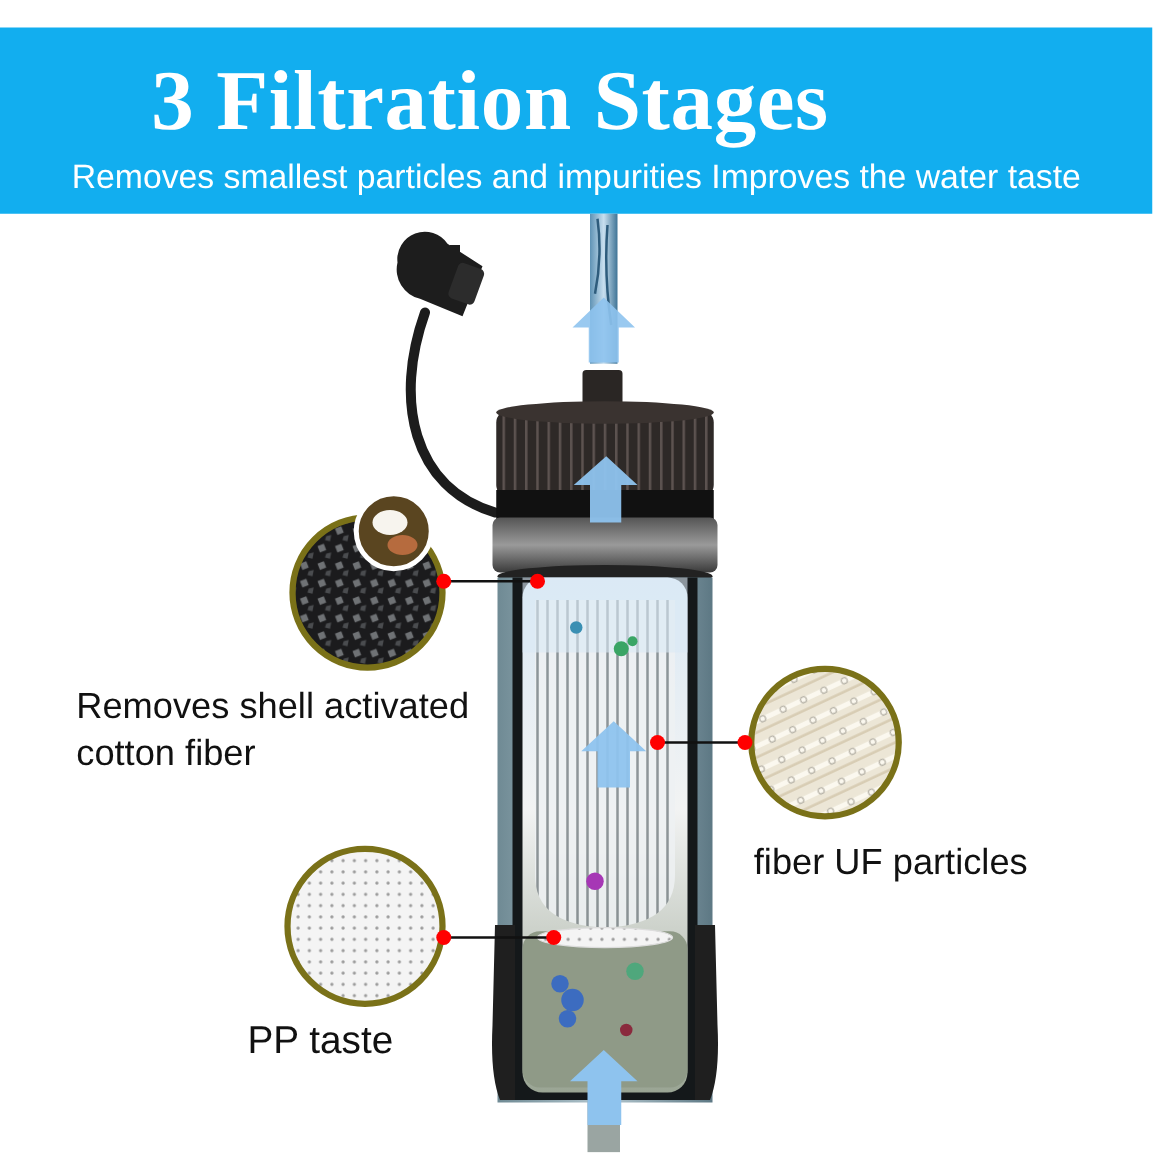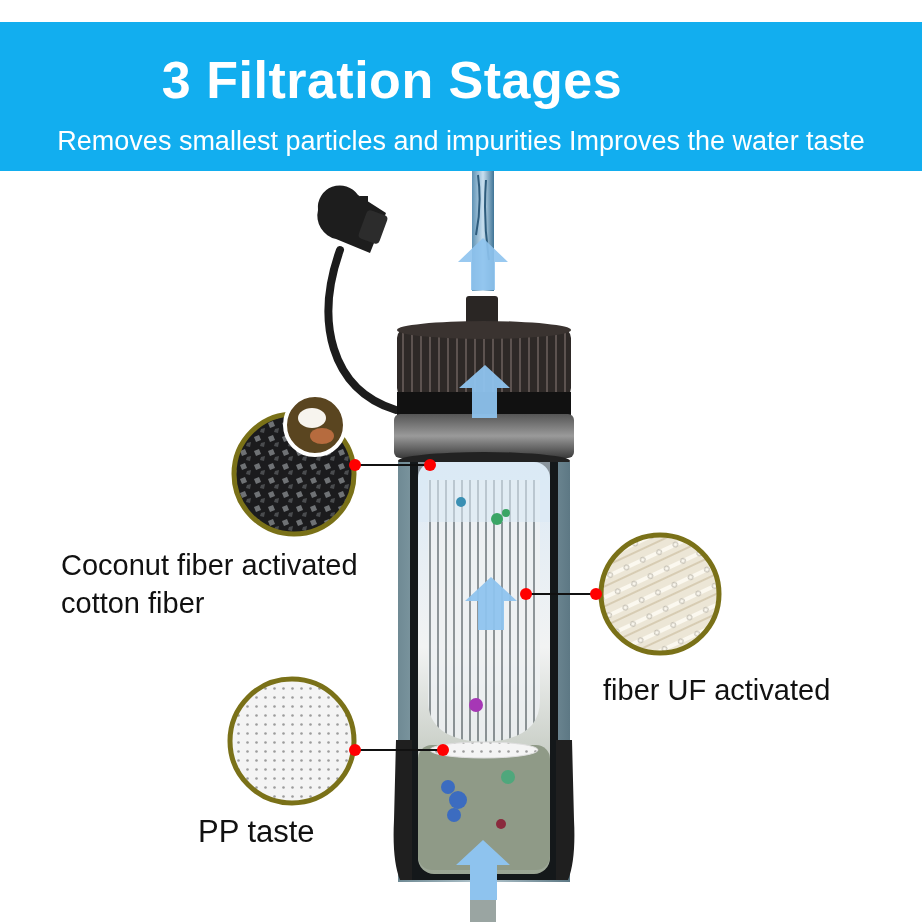--- a/index.html
+++ b/index.html
@@ -1,18 +1,18 @@
 <!DOCTYPE html>
 <html><head>
 <meta charset="utf-8">
 <style>
   html, body { margin:0; padding:0; }
   body { width:922px; height:922px; background:#ffffff; position:relative; overflow:hidden; font-family:"Liberation Sans", sans-serif; }
   .banner { position:absolute; left:0; top:22px; width:922px; height:149px; background:#12aeef; }
-  .banner-title { position:absolute; left:0; width:784px; top:20px; text-align:center; color:#fff; font-weight:bold; font-size:52px; line-height:76px; letter-spacing:0.5px; }
+  .banner-title { position:absolute; left:0; width:784px; top:20px; text-align:center; color:#fff; font-weight:bold; font-size:68px; line-height:76px; letter-spacing:0.5px;font-family:Liberation Serif, serif; }
   .banner-sub { position:absolute; left:0; width:922px; top:102px; text-align:center; color:#fff; font-size:27px; line-height:34px; white-space:nowrap; }
   .abs { position:absolute; }
   .label { position:absolute; color:#111; font-size:29px; line-height:38px; }
 </style>
 </head>
 <body>
 
 <div class="banner">
   <div class="banner-title">3 Filtration Stages</div>
   <div class="banner-sub">Removes smallest particles and impurities Improves the water taste</div>
@@ -147,21 +147,21 @@
   <line x1="526" y1="594" x2="596" y2="594" stroke="#111" stroke-width="2"></line>
   <circle cx="526" cy="594" r="6" fill="#ff0000"></circle>
   <circle cx="596" cy="594" r="6" fill="#ff0000"></circle>
 
   <line x1="355" y1="750" x2="443" y2="750" stroke="#111" stroke-width="2"></line>
   <circle cx="355" cy="750" r="6" fill="#ff0000"></circle>
   <circle cx="443" cy="750" r="6" fill="#ff0000"></circle>
 </svg>
 
 <div class="label" style="left:61px;top:546px;">
-  <div>Coconut fiber activated</div>
+  <div>Removes shell activated</div>
   <div>cotton fiber</div>
 </div>
 <div class="label" style="left:603px;top:671px;">
-  <div>fiber UF activated</div>
+  <div>fiber UF particles</div>
 </div>
 <div class="label" style="left:198px;top:813px;font-size:31px;">
   <div>PP taste</div>
 </div>
 
 </body></html>

